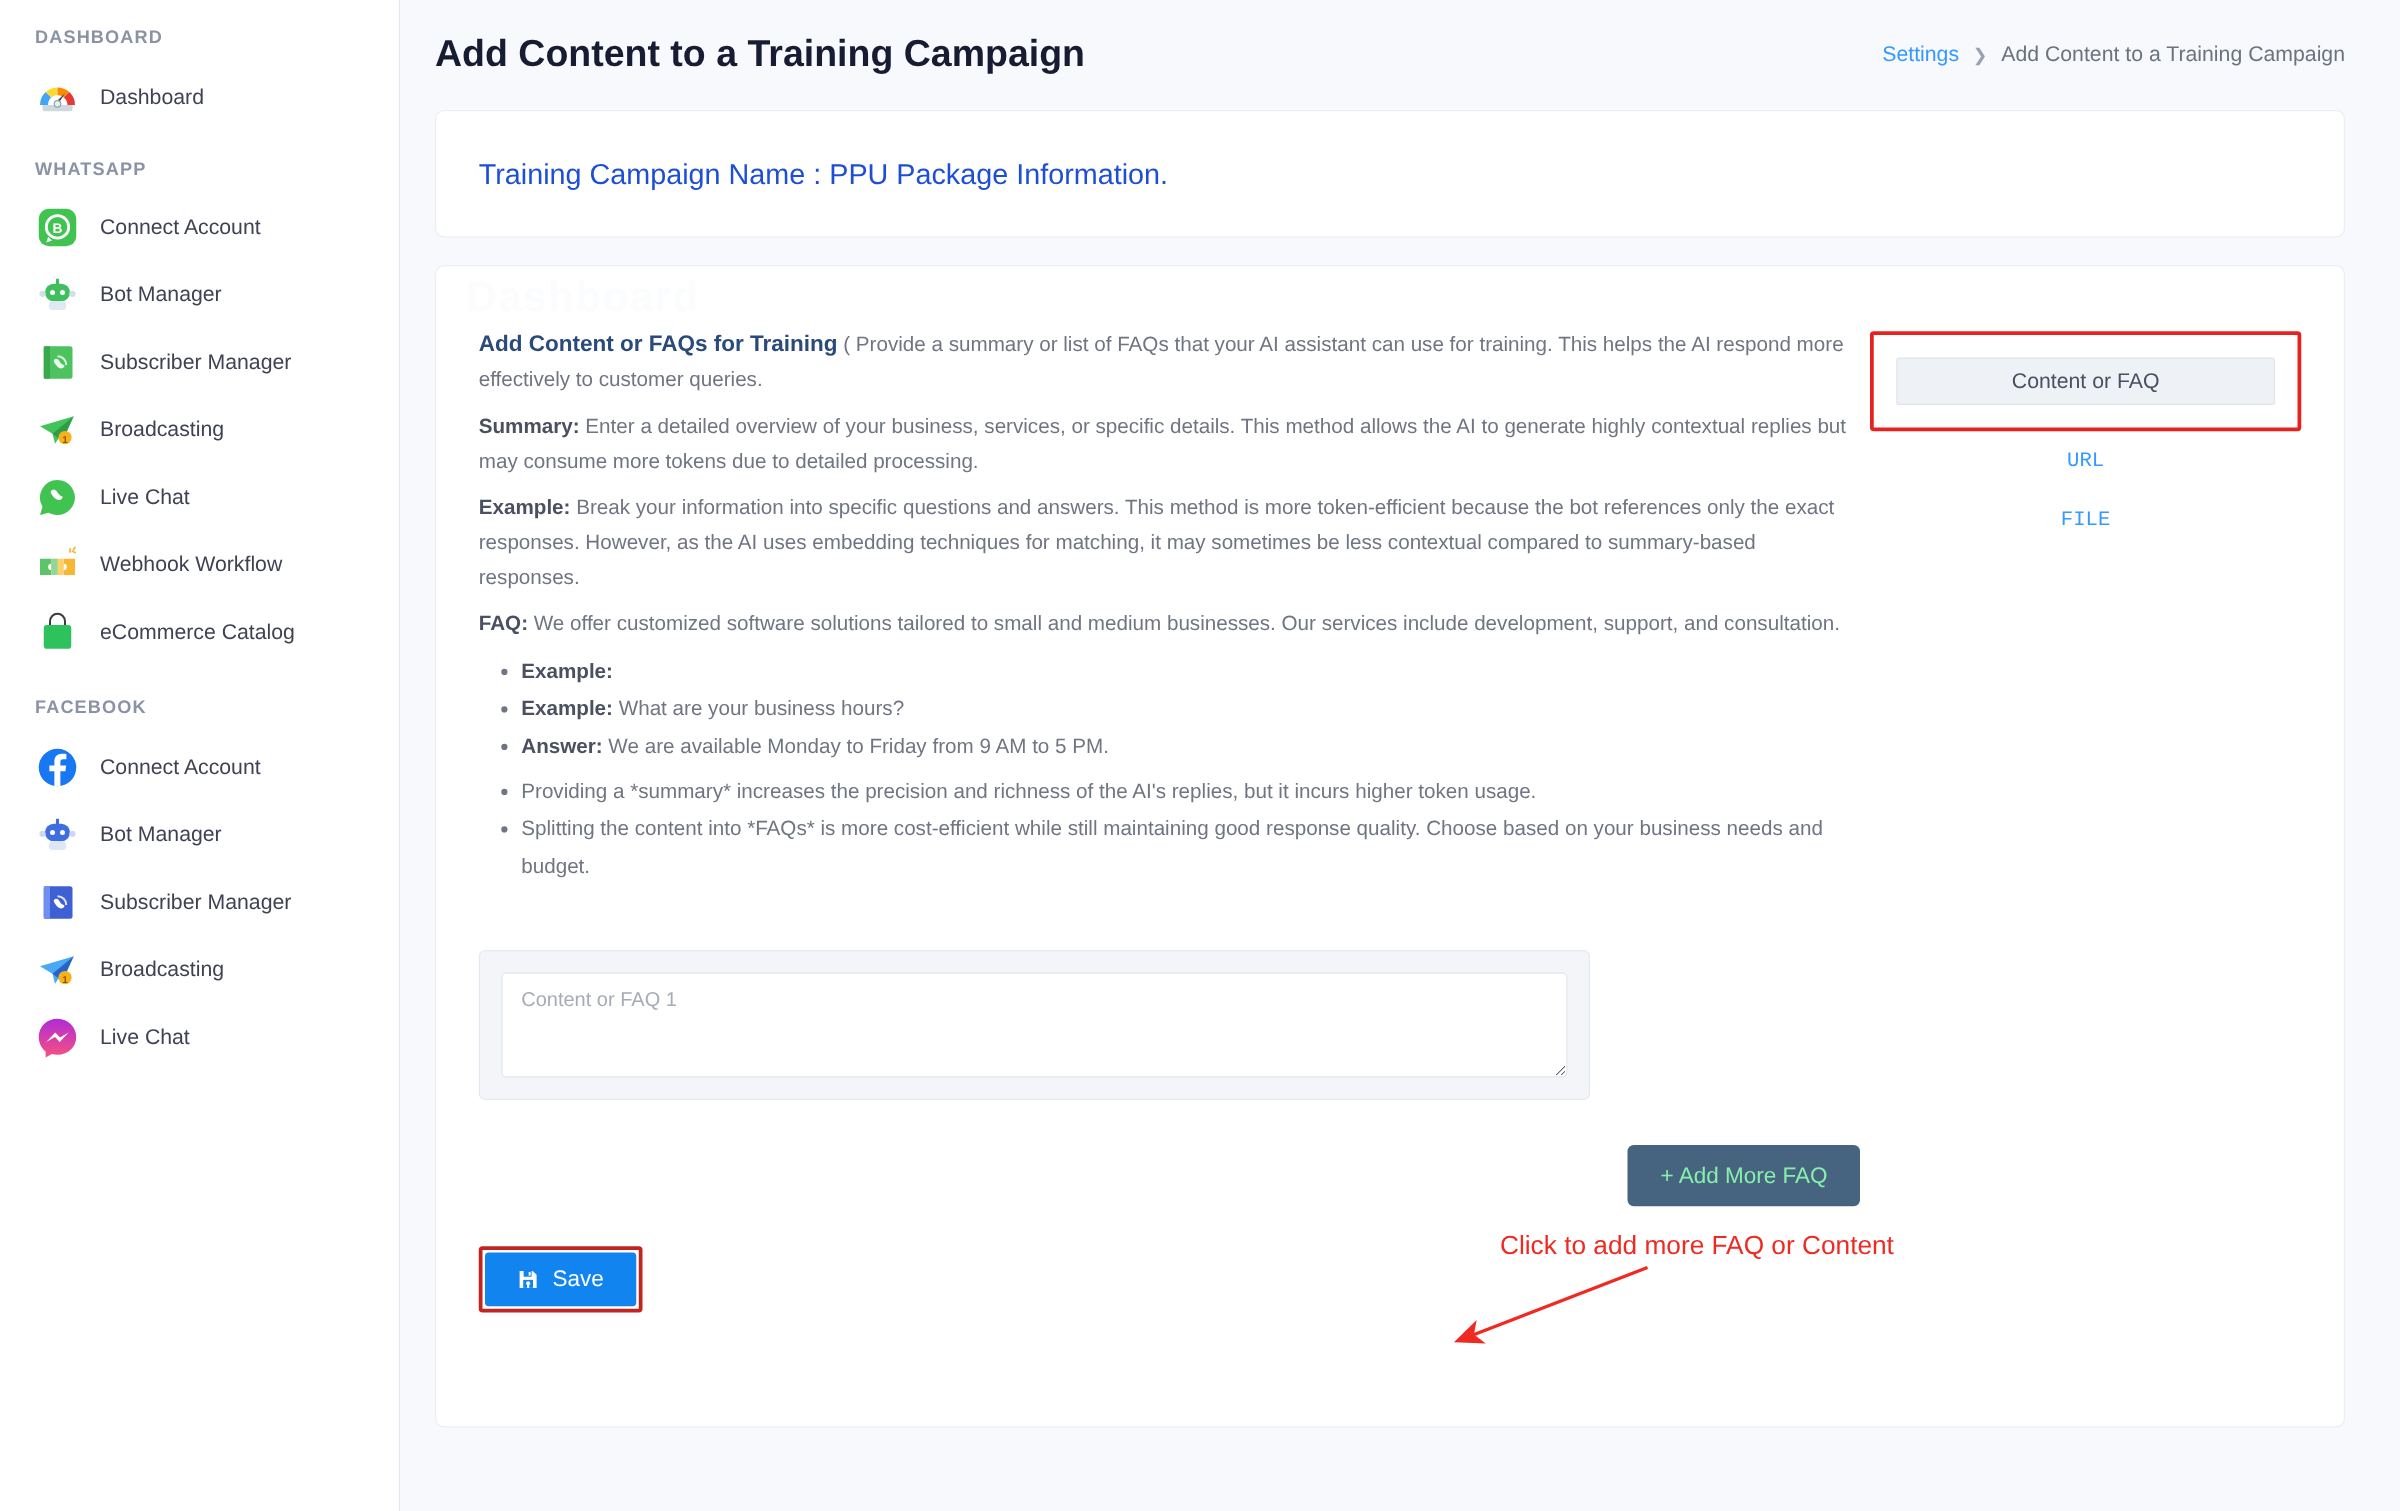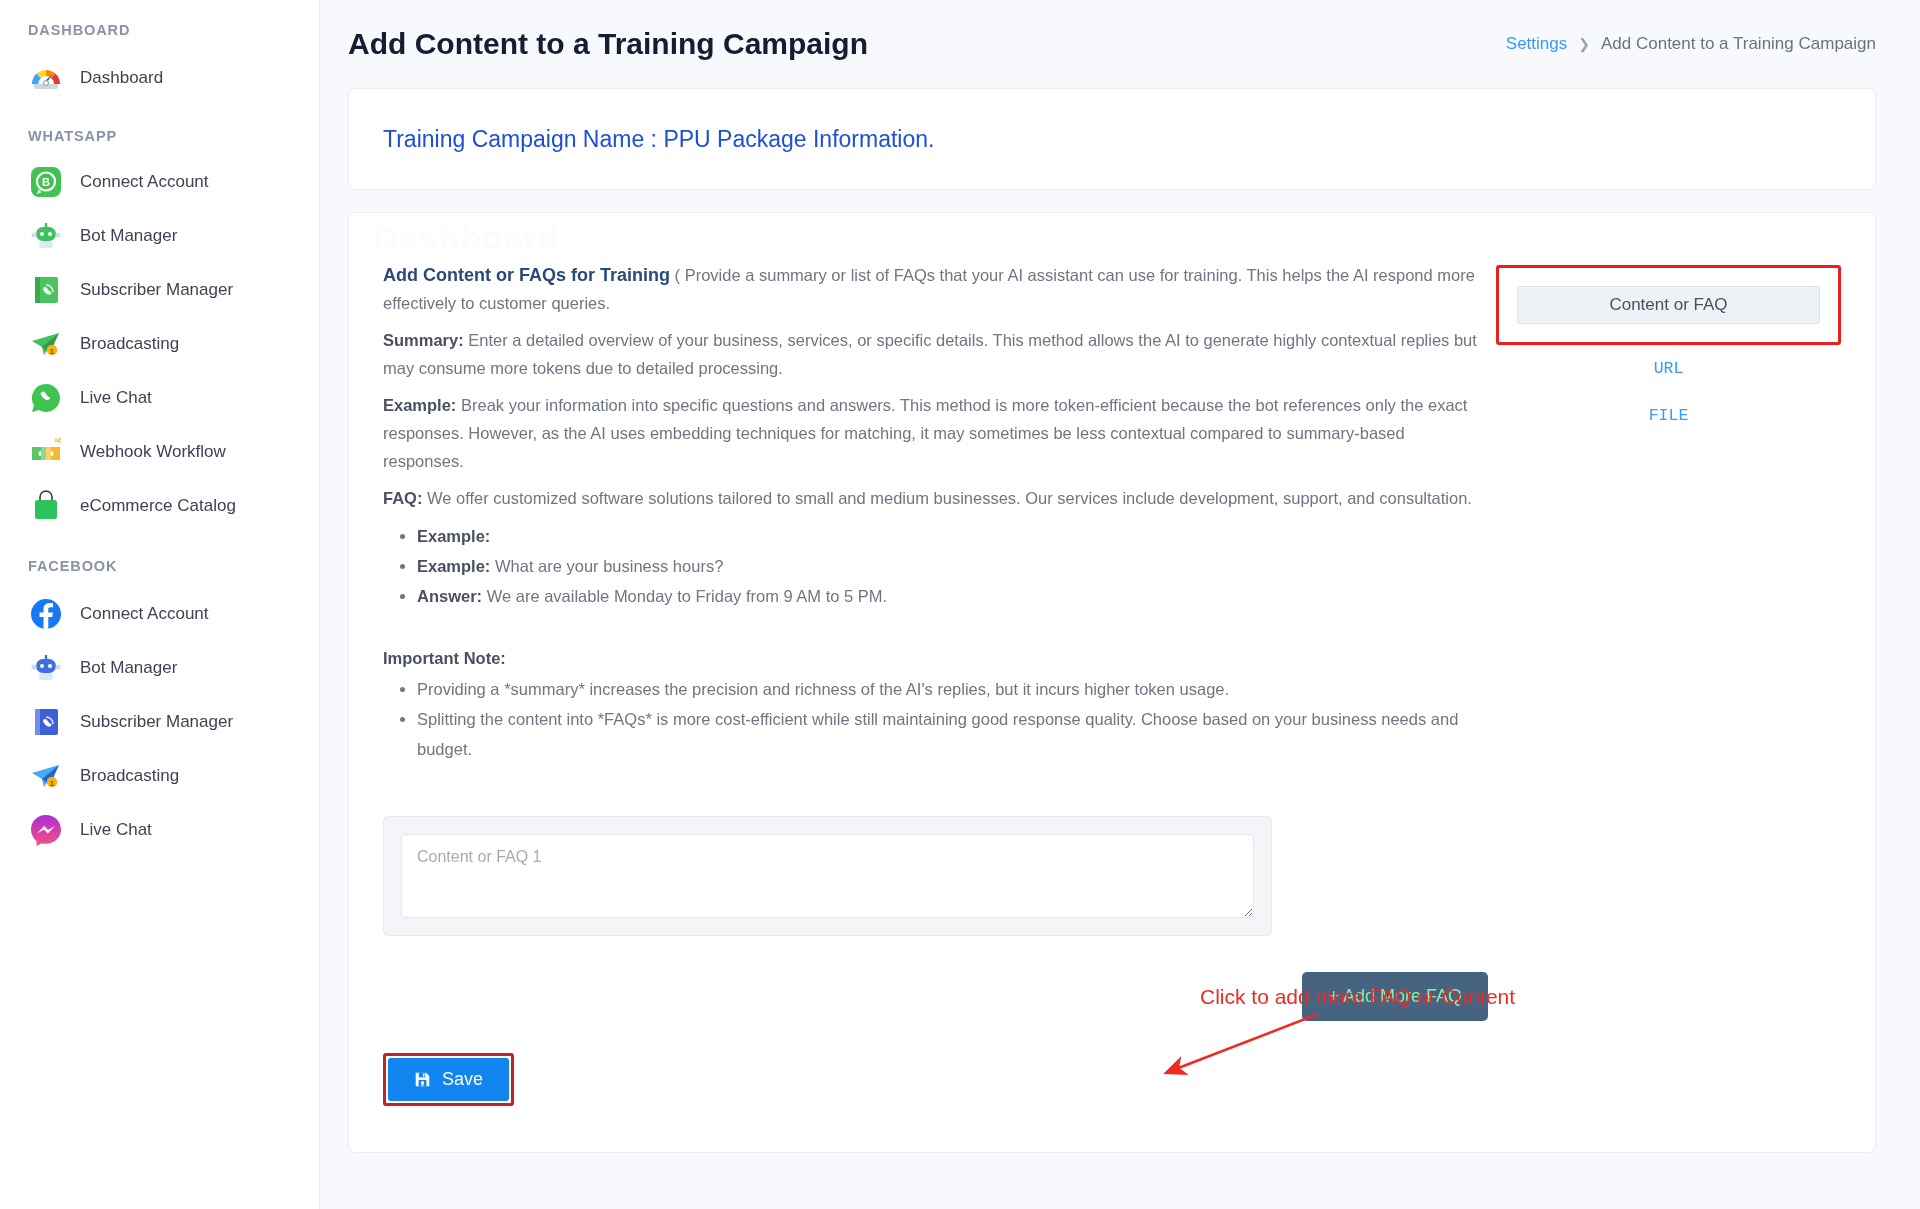--- a/index.html
+++ b/index.html
@@ -354,21 +354,20 @@
           <b>Example:</b><span></span>
         </li>
         <li>
           <b>Example:</b><span> What are your business hours?</span>
         </li>
         <li>
           <b>Answer:</b><span> We are available Monday to Friday from 9 AM to 5 PM.</span>
         </li>
       </ul>
 
-      <div id="note-title">Important Note:</div>
       <ul class="bl">
         <li>Providing a *summary* increases the precision and richness of the AI's replies, but it incurs higher token usage.</li>
         <li>Splitting the content into *FAQs* is more cost-efficient while still maintaining good response quality. Choose based on your business needs and budget.</li>
       </ul>
     </div>
 
     <div id="ta-shell">
       <textarea id="ta-box" placeholder="Content or FAQ 1" style=""></textarea>
     </div>
 

